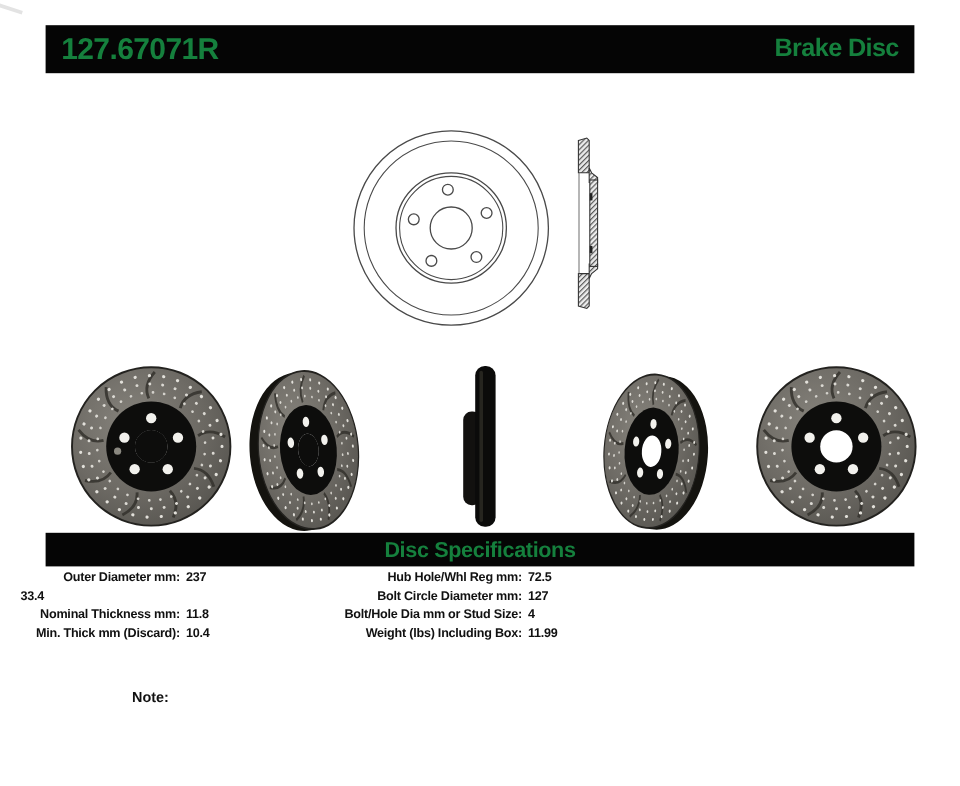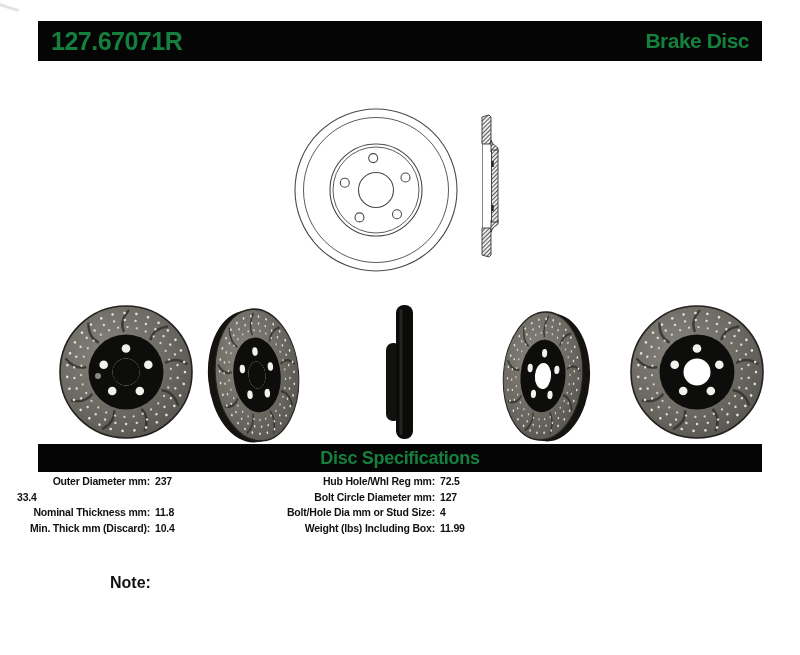--- a/index.html
+++ b/index.html
@@ -30,21 +30,21 @@
 
   
   .spec-col { position:absolute; top:474px; font-size:10.5px; letter-spacing:-0.2px; }
   .spec-col .spec-row { display:flex; line-height:15.5px; white-space:nowrap; }
   .spec-label { display:inline-block; text-align:right; flex:0 0 auto; }
   .spec-value { display:inline-block; text-align:left; margin-left:5px; }
   .col-1 { left:12px;  } .col-1 .spec-label { width:138px; }
   .col-2 { left:245px; } .col-2 .spec-label { width:190px; }
   .col-3 { left:545px; } .col-3 .spec-label { width:103px; }
 
-  .note { position:absolute; left:95px; top:574px; font-size:16px;padding-left:15px; }
+  .note { position:absolute; left:95px; top:574px; font-size:12px;padding-left:15px; }
 </style>
 </head>
 <body>
 
 <div class="page">
 
   <div class="artifact"></div>
 
   <div class="bar header-bar">
     <span class="part-number">127.67071R</span>

